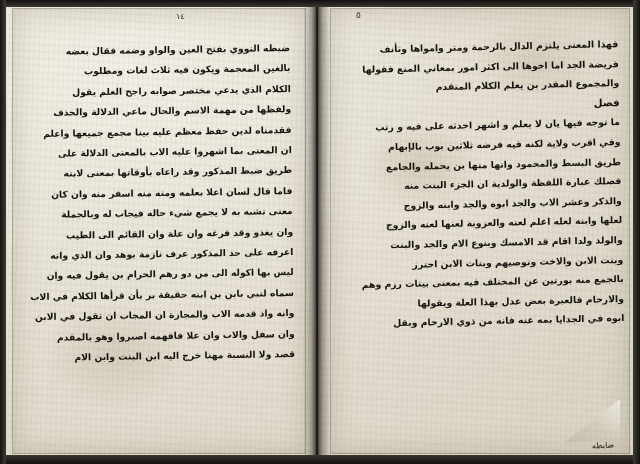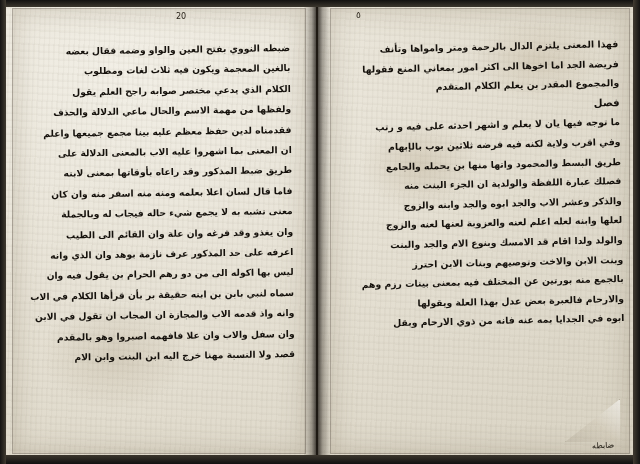--- a/index.html
+++ b/index.html
@@ -207,21 +207,21 @@
       <div class="line">وان يغذو وقد فرغه وان علة وان القائم الى الطيب</div>
       <div class="line">اعرفه على حد المذكور عرف نازمة بوهد وان الذي وانه</div>
       <div class="line">ليس بها اكوله الى من دو رهم الحرام بن يقول فيه وان</div>
       <div class="line">سماه لنبي بابن بن ابنه حقيقة بر بأن قرأها الكلام في الاب</div>
       <div class="line">وانه واذ قدمه الاب والمجازة ان المجاب ان تقول في الابن</div>
       <div class="line">وان سفل والاب وان علا فافهمه اصبروا وهو بالمقدم</div>
       <div class="line">قصد ولا النسبة مهنا خرج اليه ابن البنت وابن الام</div>
     </div>
   </div>
 
-  <div class="folio-num folio-num-left">20</div>
+  <div class="folio-num folio-num-left">١٤</div>
 
   <div class="gutter">
     <div class="gutter-line"></div>
   </div>
 
   <div class="page-half page-right">
     <div class="folio-frame"></div>
     <div class="text-block block-right">
       <div class="line">فهذا المعنى يلتزم الدال بالرحمة ومتر وامواها وتأنف</div>
       <div class="line">فريضة الجد اما اخوها الى اكثر امور بمعاني المنع فقولها</div>

